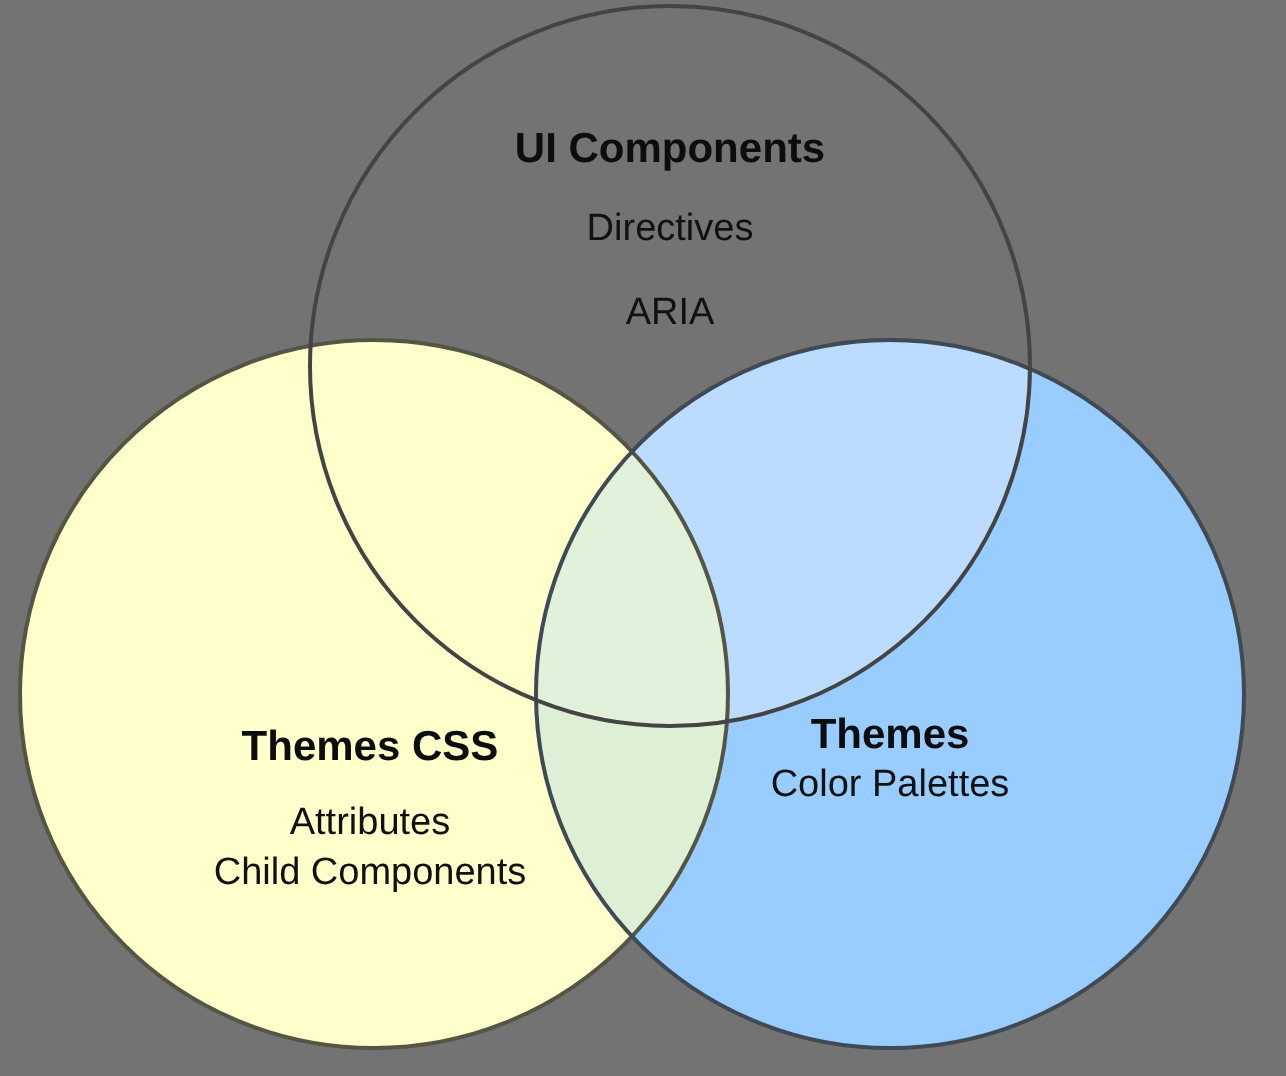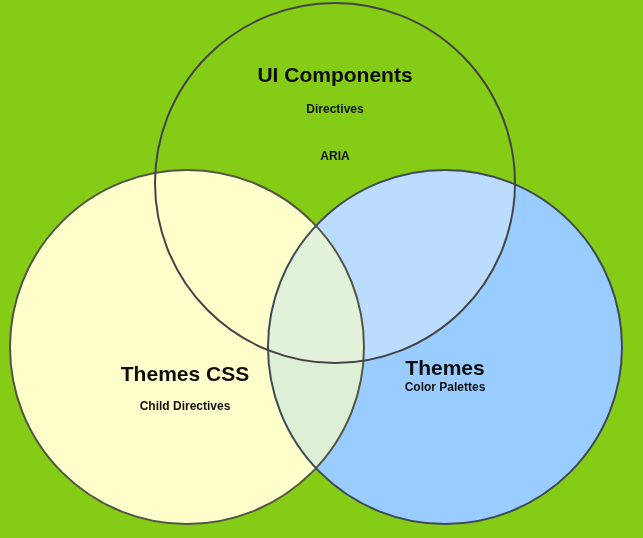--- a/index.html
+++ b/index.html
@@ -35,39 +35,39 @@
     pointer-events: none;
   }
   .set-title {
     font-size: 21px;
     font-weight: bold;
     line-height: 1.15;
     white-space: nowrap;
     color: #0d0d0d;
   }
   .set-items {
-    font-size: 12px;
-    font-weight: bold;
+    font-size: 19px;
+    font-weight: normal;
     line-height: 1.32;
     color: #111111;
   }
   .set-items div {
     white-space: nowrap;
   }
   
   #set-ui-components-labels {
     left: 195px;
     top: 63px;
     width: 280px;
   }
   #set-ui-components-labels .set-items {
     margin-top: 15px;
   }
   #set-ui-components-labels .item-spaced {
-    margin-top: 31px;
+    margin-top: 17px;
   }
   
   #set-layout-css-labels {
     left: 65px;
     top: 362px;
     width: 240px;
   }
   #set-layout-css-labels .set-items {
     margin-top: 13px;
   }
@@ -76,21 +76,21 @@
     left: 352px;
     top: 356px;
     width: 186px;
   }
   #set-themes-labels .set-items {
   }
 </style>
 </head>
 <body>
 
-<div id="venn-stage" style="background: #84cc16;">
+<div id="venn-stage" style="background: #737373;">
 
   <svg id="venn-svg" viewBox="0 0 643 538">
     <defs>
 
       <clipPath id="clip-left">
         <circle id="clipc-left" cx="187" cy="347" r="177"></circle>
       </clipPath>
       <clipPath id="clip-right">
         <circle id="clipc-right" cx="445" cy="347" r="177"></circle>
       </clipPath>
@@ -132,21 +132,22 @@
     <div class="set-title">UI Components</div>
     <div class="set-items">
       <div>Directives</div>
       <div class="item-spaced">ARIA</div>
     </div>
   </div>
 
   <div class="label-group" id="set-layout-css-labels">
     <div class="set-title">Themes CSS</div>
     <div class="set-items">
-      <div>Child Directives</div>
+      <div>Attributes</div>
+      <div>Child Components</div>
     </div>
   </div>
 
   <div class="label-group" id="set-themes-labels">
     <div class="set-title">Themes</div>
     <div class="set-items">
       <div>Color Palettes</div>
     </div>
   </div>
 

